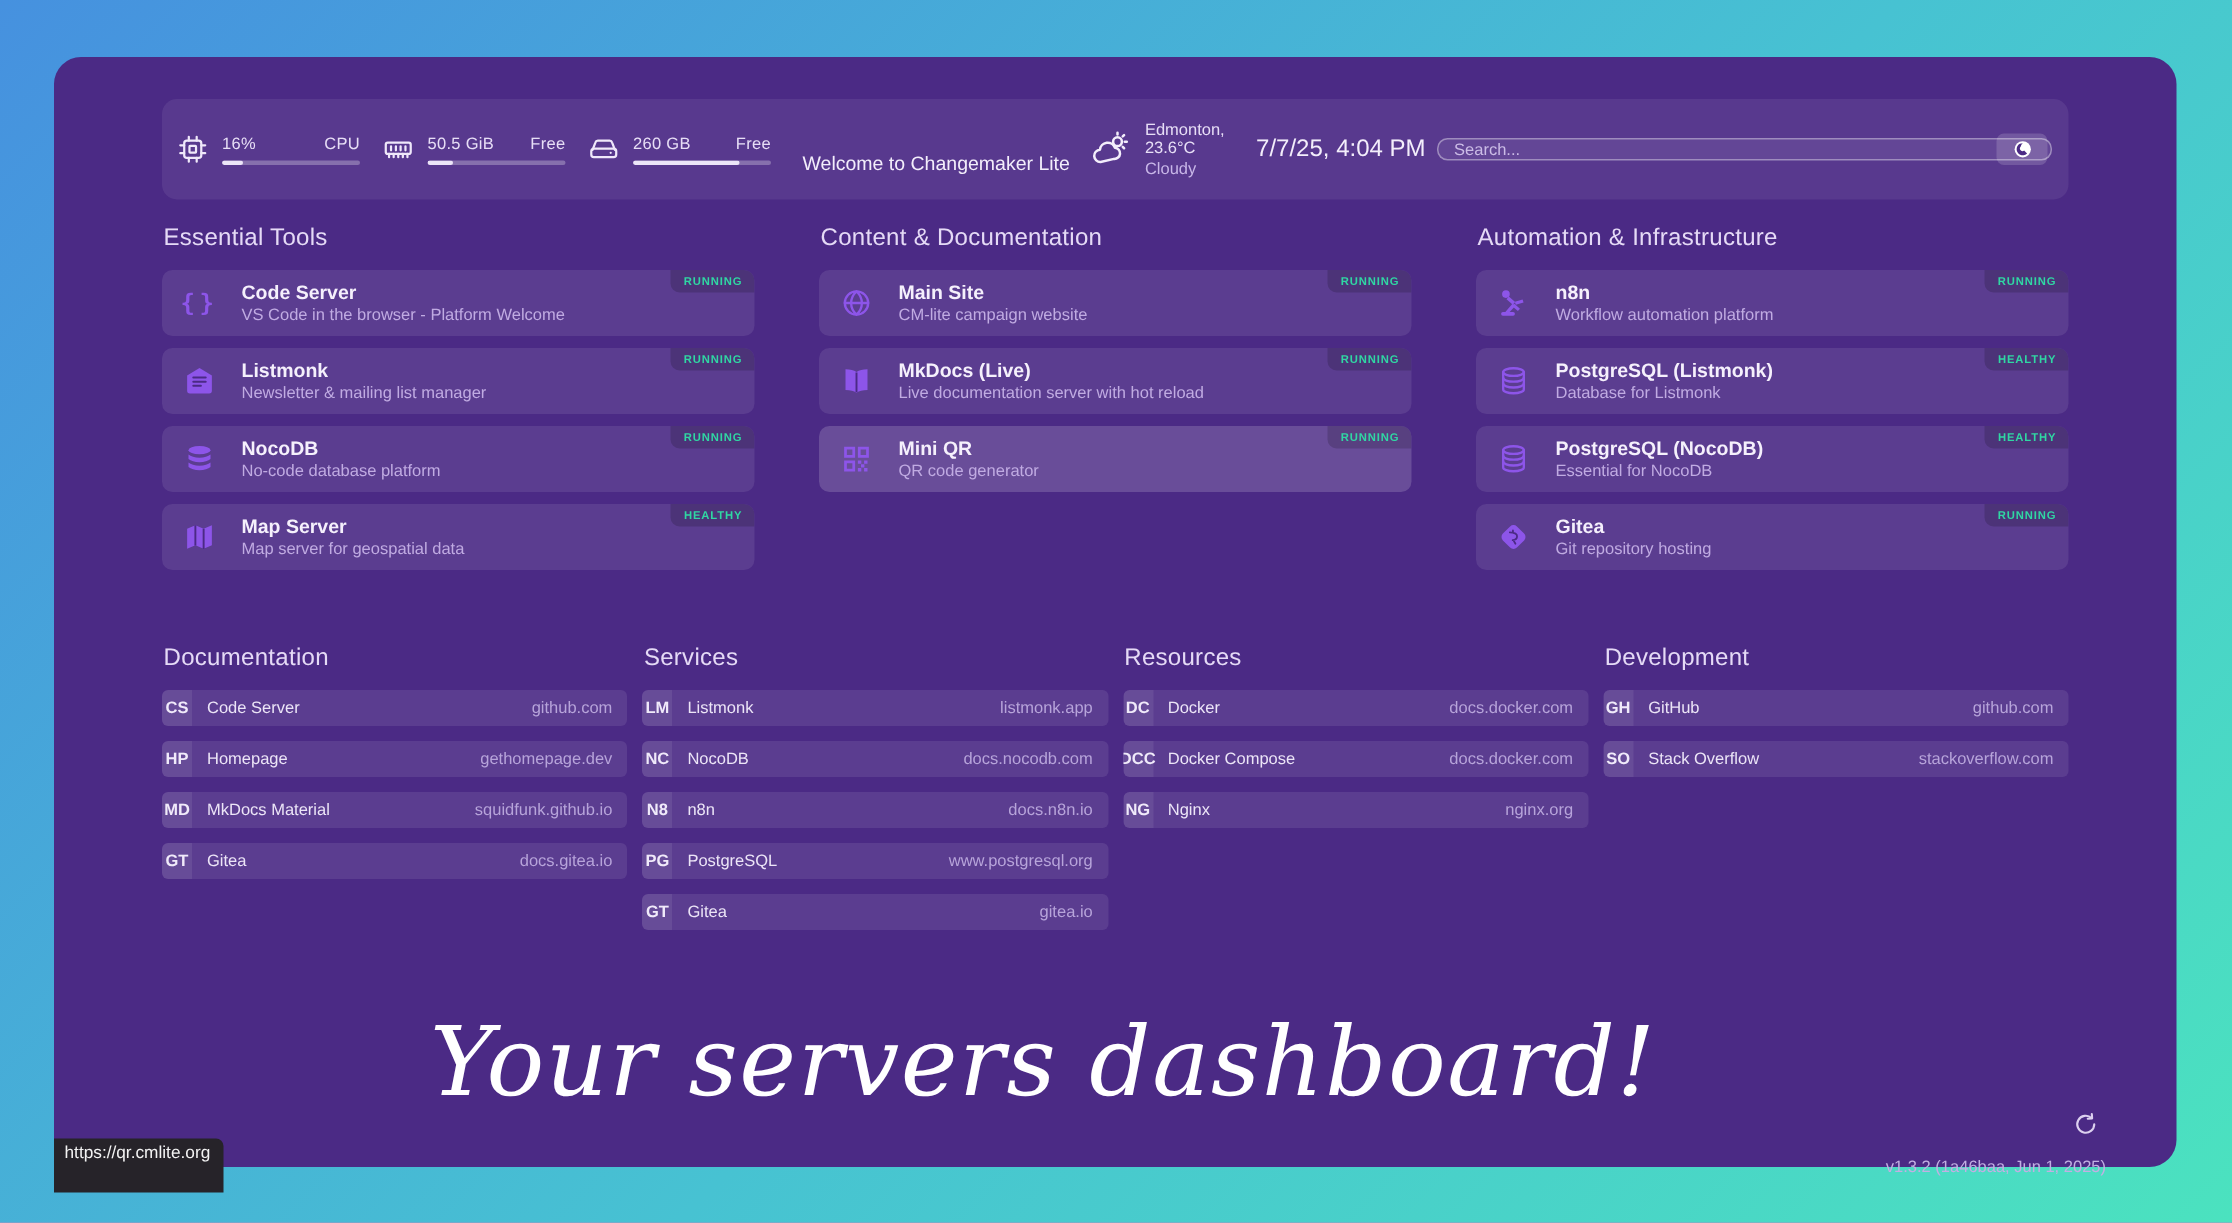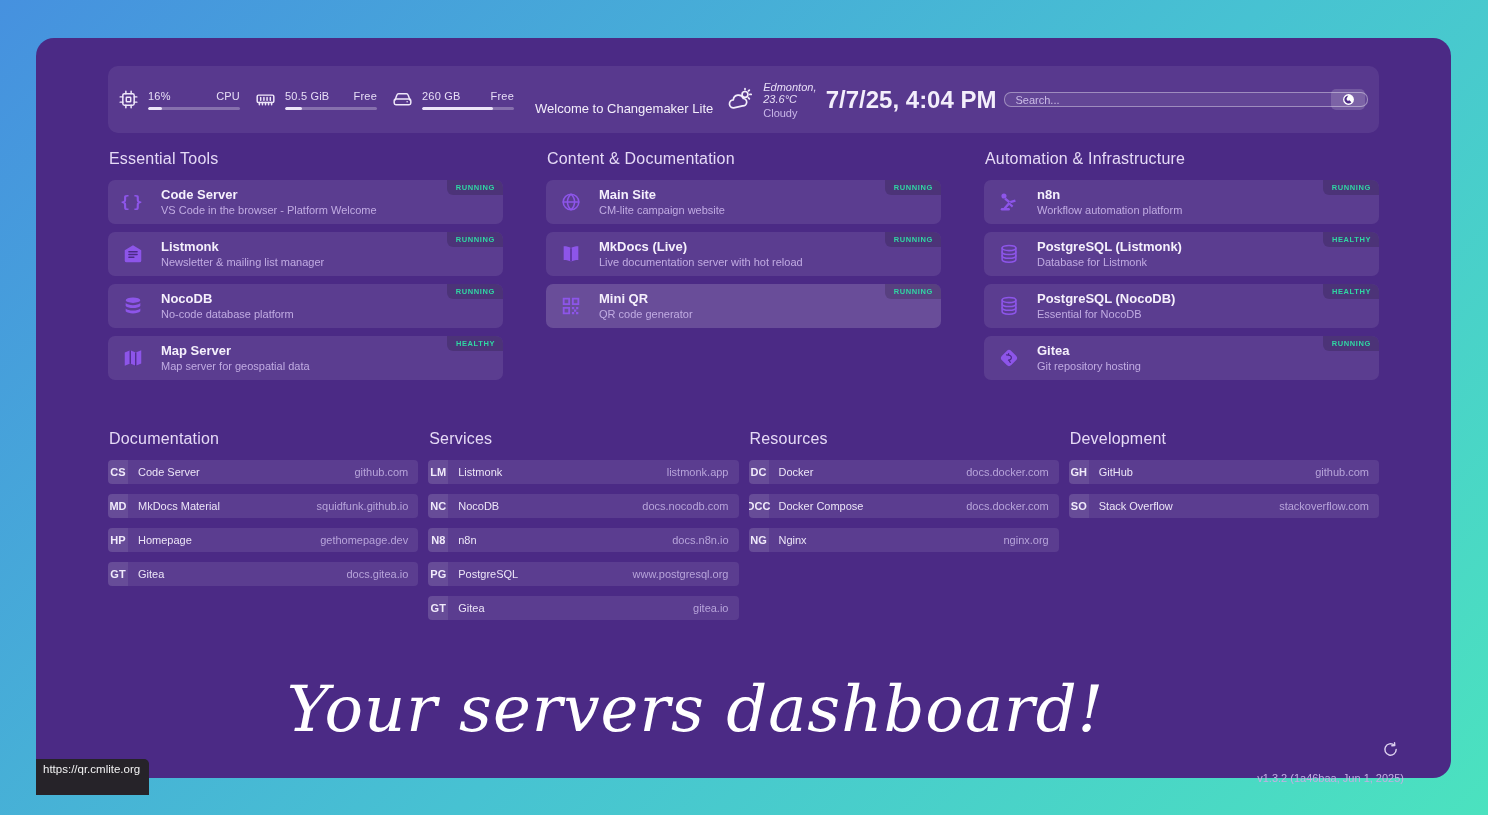--- a/index.html
+++ b/index.html
@@ -23,23 +23,23 @@
   }
   .widget{display:flex;align-items:center;gap:9px;margin-right:15px;color:#e7def6;}
   .w-icon{display:flex;align-items:center;color:#efe8fa;}
   .w-body{width:92px;}
   .w-row{display:flex;justify-content:space-between;font-size:11px;letter-spacing:.2px;}
   .w-bar{margin-top:5px;height:3px;border-radius:2px;background:rgba(255,255,255,0.28);overflow:hidden;}
   .w-fill{height:100%;background:#ece5f8;border-radius:2px;}
   .greeting{font-size:13px;color:#f3eefb;margin:17px 14px 0 6px;white-space:nowrap;font-weight:400;}
   .weather{display:flex;align-items:center;gap:9px;margin-right:8px;}
   .weather .w-icon{color:#f3eefb;}
-  .wx-loc{font-size:11px;color:#e7def6;font-style:italic;}
+  .wx-loc{font-size:11px;color:#e7def6;}
   .wx-cond{font-size:11px;color:#c8b6e8;margin-top:2px;}
-  .datetime{font-size:24px;color:#f3eefb;white-space:nowrap;margin-right:8px;font-weight:700;}
+  .datetime{font-size:16px;color:#f3eefb;white-space:nowrap;margin-right:8px;font-weight:400;}
   .search{
     margin-left:auto;width:504px;height:15px;box-sizing:border-box;
     border:1px solid rgba(255,255,255,0.38);border-radius:7px;
     background:rgba(255,255,255,0.07);display:flex;align-items:center;padding:2px;
   }
   .search-input{
     flex:1;background:transparent;border:none;outline:none;color:#fff;
     font-size:11px;padding:0 8px;font-family:inherit;
   }
   .search-input::placeholder{color:#cbbce6;}
@@ -363,28 +363,28 @@
     <div class="bm-grid" id="bookmark-groups">
         <section>
     <h2 class="group-title">Documentation</h2>
     <div class="bm-rows">
             <a class="bm">
     <span class="bm-abbr">CS</span>
     <span class="bm-name">Code Server</span>
     <span class="bm-url">github.com</span>
   </a>
             <a class="bm">
+    <span class="bm-abbr">HP</span>
+    <span class="bm-name">Homepage</span>
+    <span class="bm-url">gethomepage.dev</span>
+  </a>
+            <a class="bm">
     <span class="bm-abbr">MD</span>
     <span class="bm-name">MkDocs Material</span>
     <span class="bm-url">squidfunk.github.io</span>
-  </a>
-            <a class="bm">
-    <span class="bm-abbr">HP</span>
-    <span class="bm-name">Homepage</span>
-    <span class="bm-url">gethomepage.dev</span>
   </a>
             <a class="bm">
     <span class="bm-abbr">GT</span>
     <span class="bm-name">Gitea</span>
     <span class="bm-url">docs.gitea.io</span>
   </a>
           </div>
   </section>
         <section>
     <h2 class="group-title">Services</h2>

